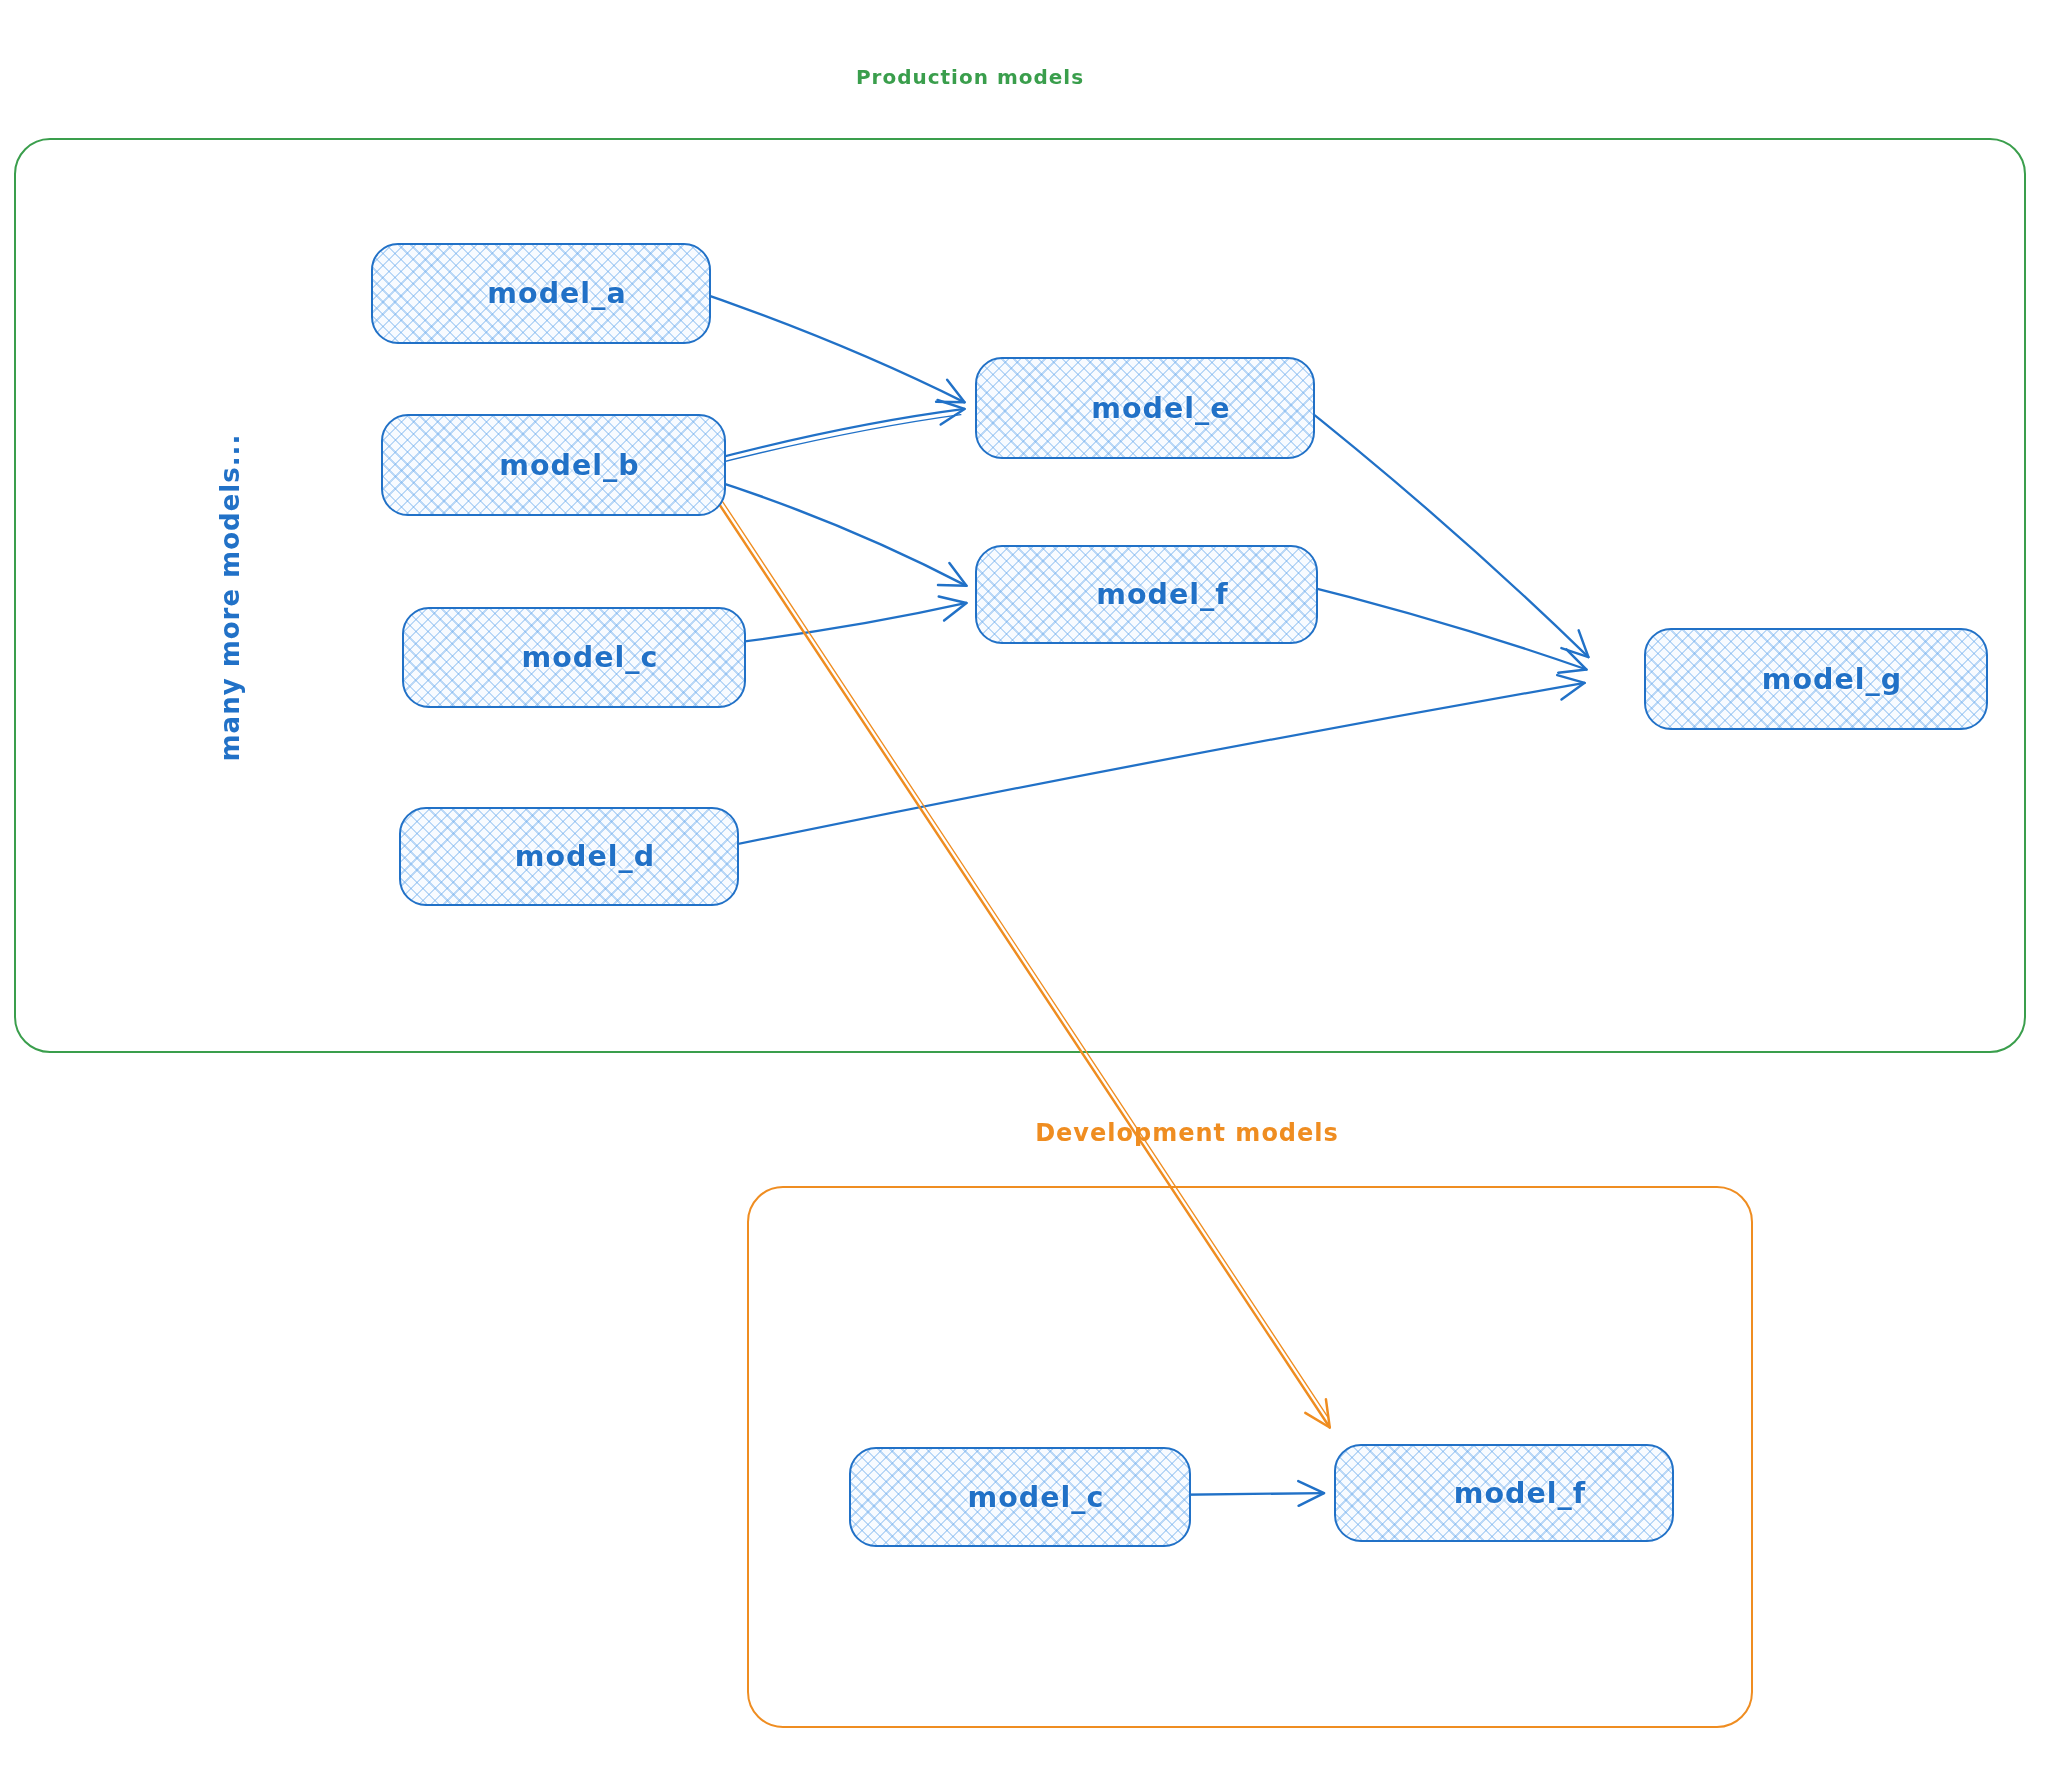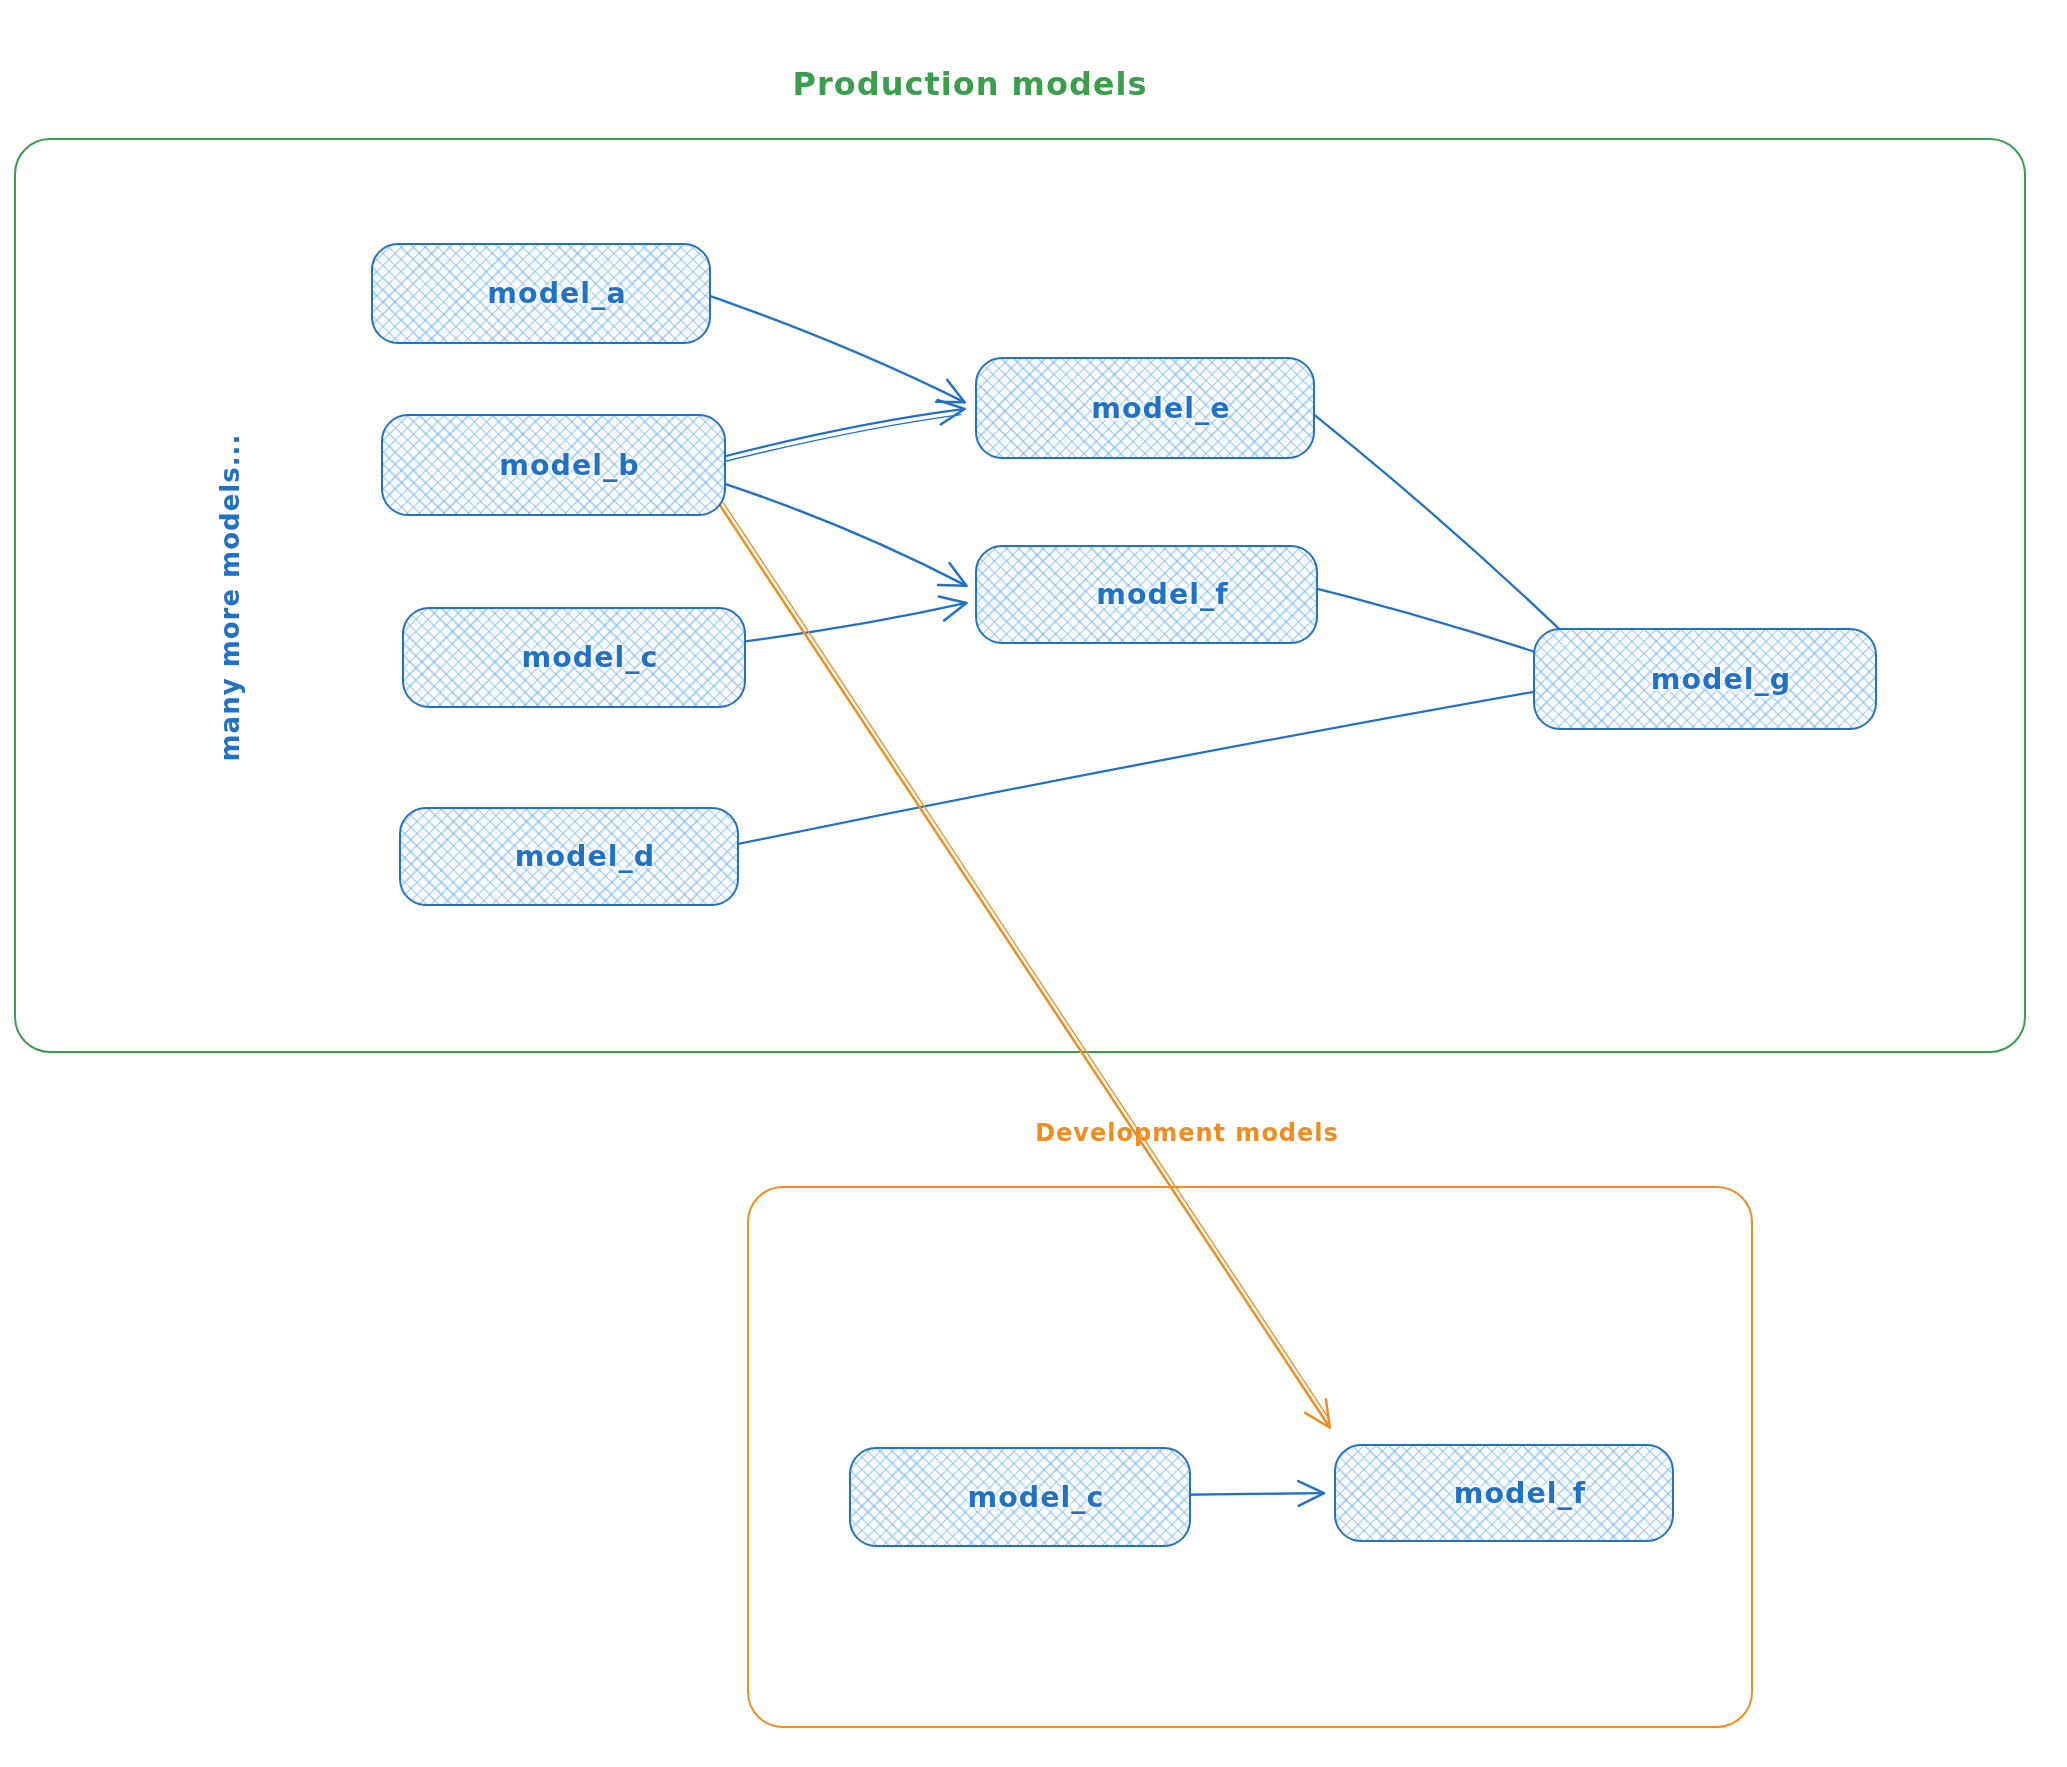--- a/index.html
+++ b/index.html
@@ -40,21 +40,21 @@
   }
   .group-title {
     position: absolute;
     text-align: center;
     letter-spacing: 1px;
     font-weight: 600;
   }
   .production-title {
     left: 780px; top: 65px;
     width: 380px;
-    font-size: 32px;
+    font-size: 20px;
     color: #3a9e4c;
   }
   .development-title {
     left: 997px; top: 1119px;
     width: 380px;
     font-size: 24px;
     color: #ef8d21;
   }
   .side-note {
     position: absolute;
@@ -92,21 +92,21 @@
     text-shadow:
       0 0 3.8px #ffffff, 0 0 3.8px #ffffff, 0 0 5.7px #ffffff;
   }
   
   .n-a  { left: 371px;  top: 243px;  width: 304px; height: 97px; }
   .n-b  { left: 381px;  top: 414px;  width: 309px; height: 98px; }
   .n-c  { left: 402px;  top: 607px;  width: 308px; height: 97px; }
   .n-d  { left: 399px;  top: 807px;  width: 304px; height: 95px; text-align: center; }
   .n-e  { left: 975px; top: 357px;  width: 304px; height: 98px; }
   .n-f  { left: 975px; top: 545px;  width: 307px; height: 95px; }
-  .n-g  { left: 1533px; top: 628px;  width: 308px; height: 98px; }
+  .n-g  { left: 1644px; top: 628px;  width: 308px; height: 98px; }
   .n-dc { left: 849px;  top: 1447px; width: 306px; height: 96px; }
   .n-df { left: 1334px; top: 1444px; width: 304px; height: 94px; }
 </style>
 </head>
 <body>
 
 <div class="canvas">
 
   <div class="group production"></div>
   <div class="group development"></div>

